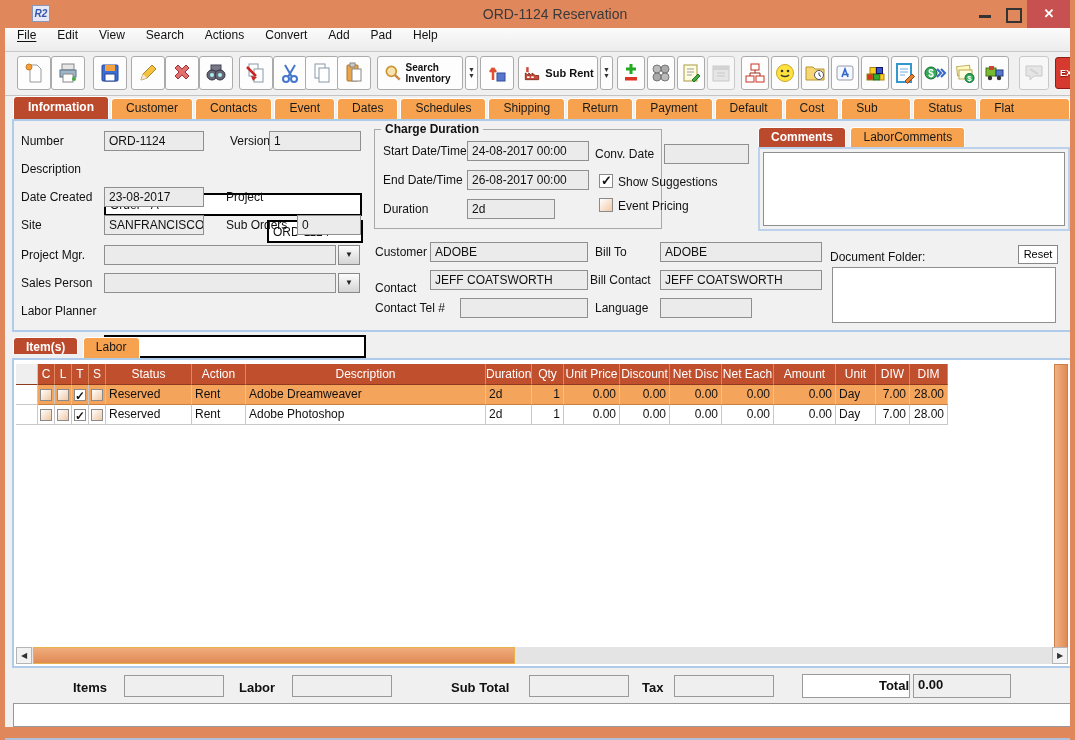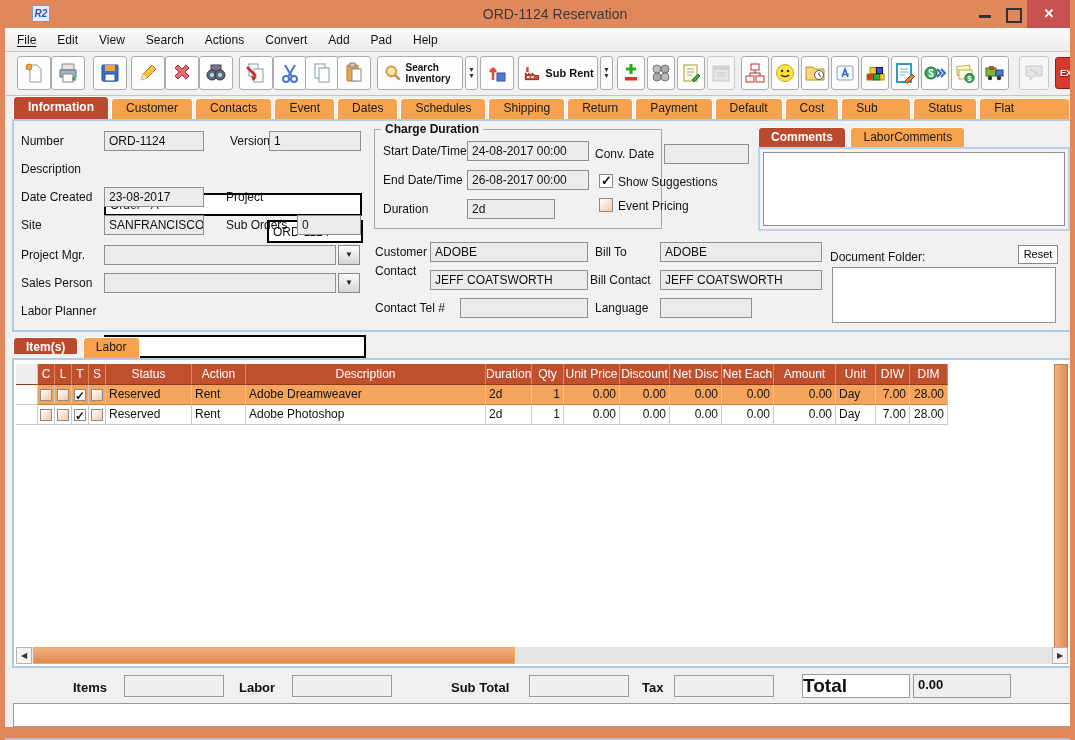--- a/index.html
+++ b/index.html
@@ -16,21 +16,21 @@
   .title-text { position:absolute; left:0; right:0; top:6px; text-align:center; font-size:14px; color:#3A3A3A;margin-left:35px; }
   .btn-min, .btn-max { position:absolute; top:0; width:26px; height:28px; }
   .btn-min::after { content:""; position:absolute; left:7px; top:15px; width:12px; height:3px; background:#333; }
   .btn-max::after { content:""; position:absolute; left:7px; top:8px; width:12px; height:11px; border:2px solid #333; }
   .btn-close { position:absolute; top:0; width:44px; height:28px; background:#C75050; color:#fff;
                font-size:13px; font-weight:bold; text-align:center; line-height:28px; }
 
   
   .menubar { position:absolute; left:0; top:28px; width:1065px; height:24px;
              background:linear-gradient(#FBFBFB,#ECECEC); border-bottom:1px solid #C8C8C8;
-             display:flex; align-items:center; padding-left:12px; gap:21px; font-size:12px; color:#111; }
+             display:flex; padding-left:12px; gap:21px; font-size:12px; color:#111; }
   .menubar span:first-child { text-decoration:underline; text-decoration-thickness:1px; text-underline-offset:2px; }
 
   
   .toolbar { position:absolute; left:0; top:52px; width:1065px; height:44px; background:#F0F0F0;
              border-bottom:1px solid #C4C4C4; }
   .tbtn { position:absolute; top:4px; height:34px; width:34px; background:#FDFDFD;
           border:1px solid #ABABAB; border-radius:3px; display:flex; align-items:center; justify-content:center; }
   .tbtn svg { width:24px; height:24px; }
   .tbtn.narrow { width:13px; flex-direction:column; font-size:7px; color:#333; line-height:6px; }
   .tbtn.labeled { font-weight:bold; font-size:10px; color:#111; gap:3px; }
@@ -95,21 +95,21 @@
   .hscroll { position:absolute; left:2px; bottom:2px; height:17px; width:1052px; background:#E4E4E4; }
   .sarrow { position:absolute; top:0; width:16px; height:17px; background:#F2F2F2; border:1px solid #B5B5B5;
             font-size:8px; line-height:15px; text-align:center; color:#333; }
   .hthumb { position:absolute; left:17px; top:0; width:482px; height:17px;
             background:linear-gradient(#F0AC7C,#E08A54); border:1px solid #E8B14B; }
 
   
   .totfld { position:absolute; height:22px; background:#EFEFEF; border:1px solid #9A9A9A;
             font-size:13px; font-weight:bold; padding:2px 4px; color:#111; }
   .totalbox { position:absolute; height:24px; background:#FFFFFF; border:1px solid #9A9A9A;
-              font-size:19px; font-weight:bold; text-align:left; color:#111; }
+              font-size:13px; font-weight:bold; text-align:right; color:#111; }
 
   .statusbar { position:absolute; left:8px; top:703px; width:1059px; height:24px; background:#FFFFFF;
                border:1px solid #999999; }
   .bottomband { position:absolute; left:-5px; top:727px; width:1075px; height:13px; background:#E0875C;
                 border-bottom:2px solid #AFC0D8; }
 </style>
 </head>
 <body>
 
 <div class="win">
@@ -403,21 +403,21 @@
     <div class="cb checked" style="left:585px; top:53px"></div>
     <span class="lbl" style="left:604px; top:54px">Show Suggestions</span>
     <div class="cb" style="left:585px; top:77px"></div>
     <span class="lbl" style="left:604px; top:78px">Event Pricing</span>
 
     <span class="lbl" style="left:361px; top:124px">Customer</span>
     <div class="fld" style="left:416px; top:121px; width:158px">ADOBE</div>
     <span class="lbl" style="left:581px; top:124px">Bill To</span>
     <div class="fld" style="left:646px; top:121px; width:162px">ADOBE</div>
 
-    <span class="lbl" style="left:361px; top:143px">Contact</span>
+    <span class="lbl" style="left:361px; top:160px">Contact</span>
     <div class="fld" style="left:416px; top:149px; width:158px">JEFF COATSWORTH</div>
     <span class="lbl" style="left:576px; top:152px">Bill Contact</span>
     <div class="fld" style="left:646px; top:149px; width:162px">JEFF COATSWORTH</div>
 
     <span class="lbl" style="left:361px; top:180px">Contact Tel #</span>
     <div class="fld" style="left:446px; top:177px; width:128px"></div>
     <span class="lbl" style="left:581px; top:180px">Language</span>
     <div class="fld" style="left:646px; top:177px; width:92px"></div>
 
     <div class="abs" style="left:744px; top:6px">

